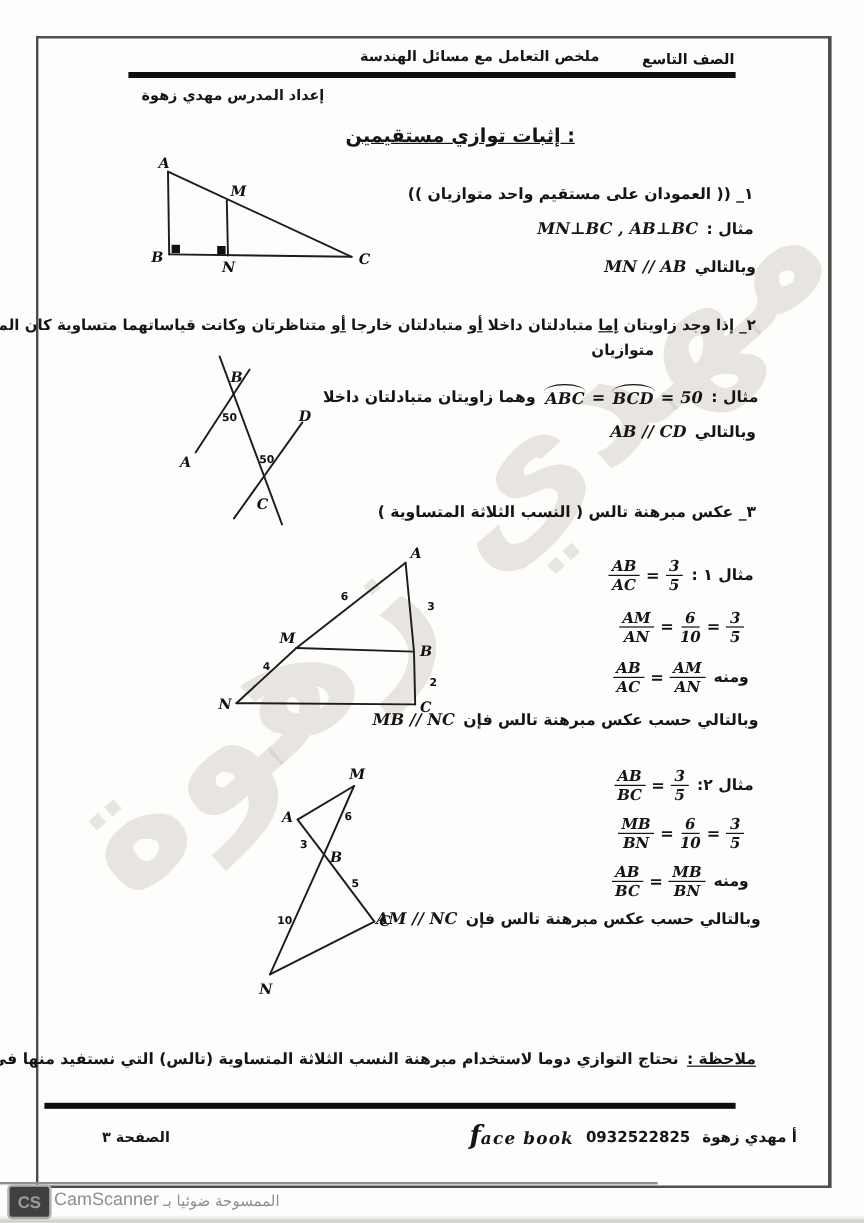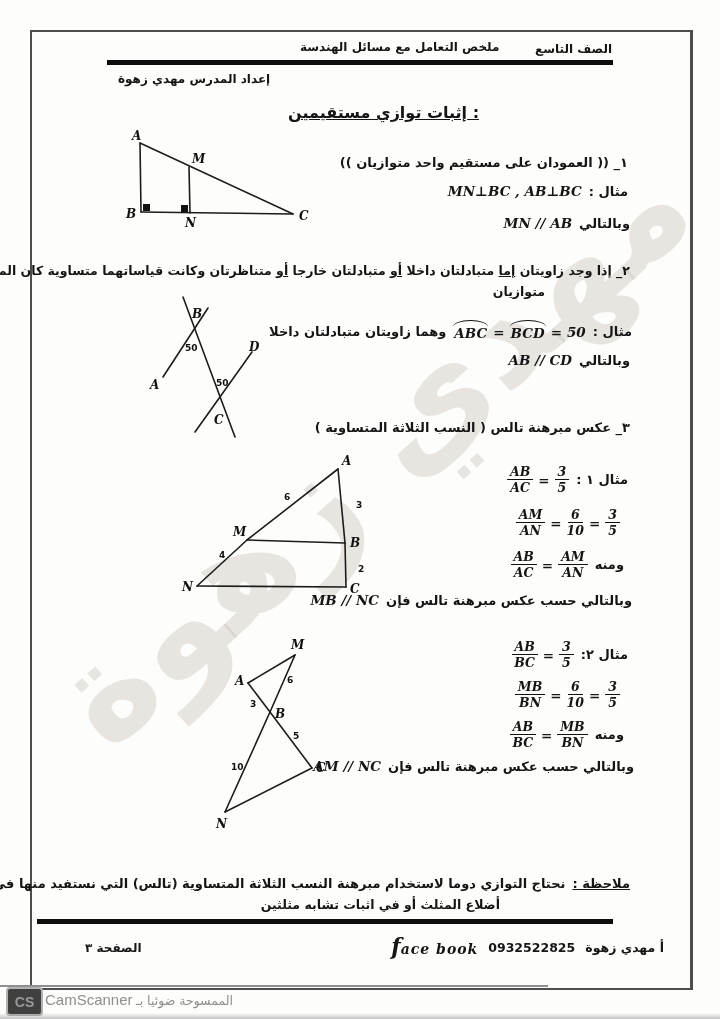--- a/index.html
+++ b/index.html
@@ -267,21 +267,20 @@
   </div>
   <div class="row z1" style="top:758px;right:86px;">
     <span>وبالتالي حسب عكس مبرهنة تالس فإن</span>
     <span class="math">AM // NC</span>
   </div>
 
   <div class="row z1" style="top:876px;right:90px;">
     <span class="u">ملاحظة :</span>
     <span>نحتاج التوازي دوما لاستخدام مبرهنة النسب الثلاثة المتساوية (تالس) التي نستفيد منها في حساب اطوال</span>
   </div>
-  <div class="para z1" style="top:897px;right:220px;">أضلاع المثلث أو في اثبات تشابه مثلثين</div>
 
   <div class="rule z1" style="left:37px;top:919px;width:576px;height:5px;"></div>
   <div class="footmain">
     <span>أ مهدي زهوة</span>
     <span class="ltr">0932522825</span>
     <span class="fb">
         <span class="fbf">f</span>
         <span class="fbrest">ace book</span>
       </span>
   </div>

